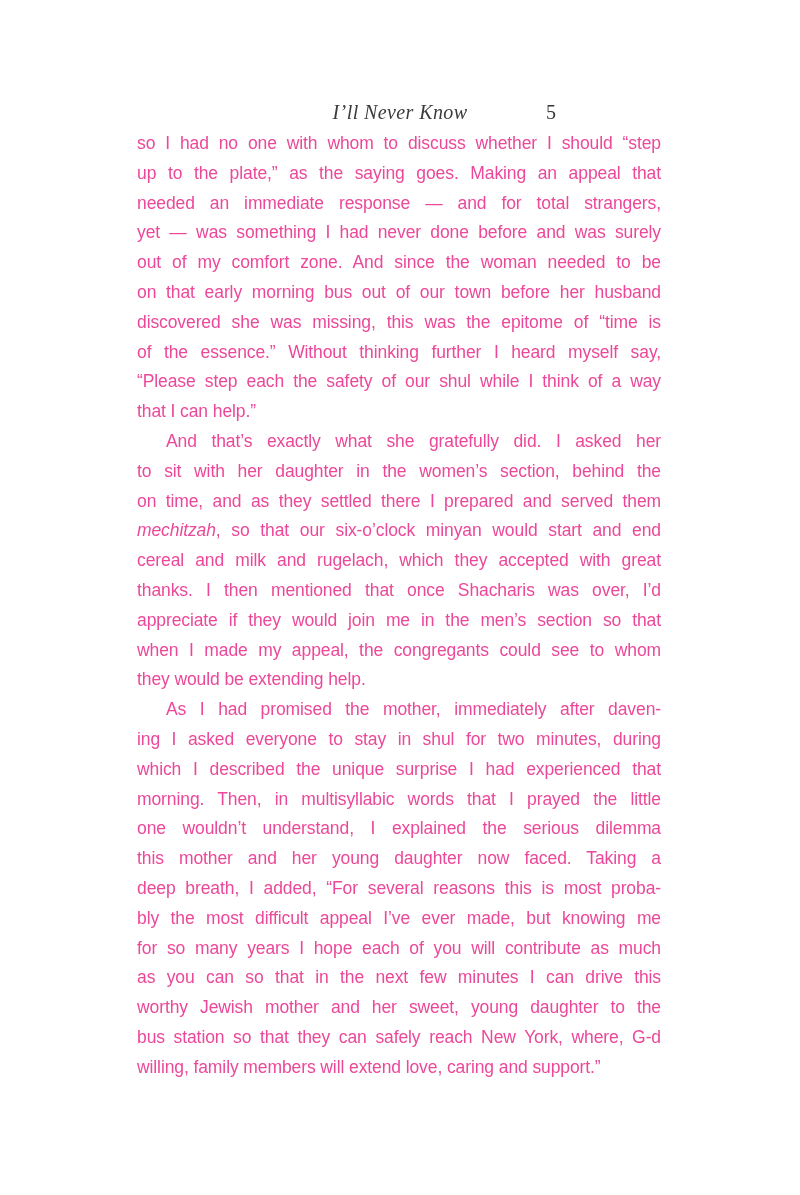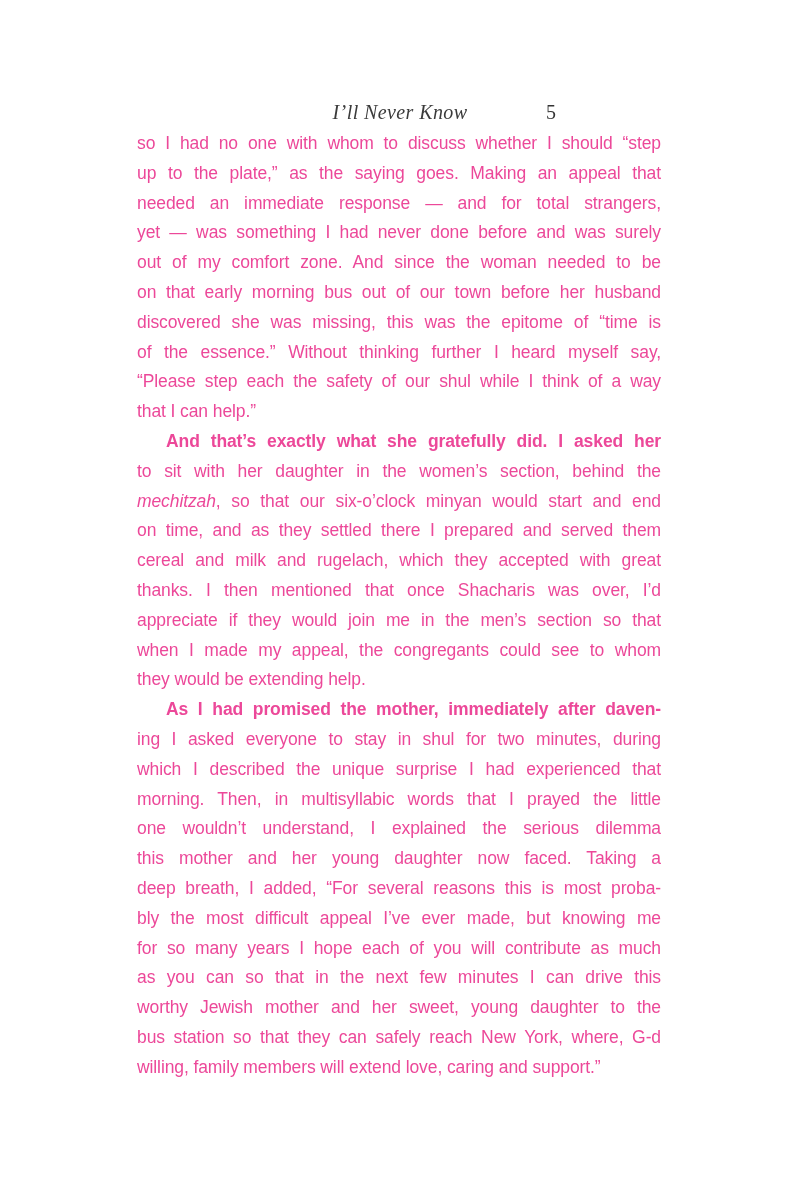--- a/index.html
+++ b/index.html
@@ -61,21 +61,20 @@
     text-align-last: justify;
     white-space: normal;
     hyphens: none;
   }
   .line.lastline {
     -moz-text-align-last: left;
     text-align-last: left;
   }
   .line.indent {
     text-indent: 29px;
-    font-weight: bold;
   }
   .line em {
     font-style: italic;
   }
 </style>
 </head>
 <body>
 
 <div class="page">
   <div class="page-header">
@@ -91,22 +90,22 @@
         <div class="line">out of my comfort zone. And since the woman needed to be</div>
         <div class="line">on that early morning bus out of our town before her husband</div>
         <div class="line">discovered she was missing, this was the epitome of “time is</div>
         <div class="line">of the essence.” Without thinking further I heard myself say,</div>
         <div class="line">“Please step each the safety of our shul while I think of a way</div>
         <div class="line lastline">that I can help.”</div>
       </div>
       <div class="paragraph">
         <div class="line indent">And that’s exactly what she gratefully did. I asked her</div>
         <div class="line">to sit with her daughter in the women’s section, behind the</div>
+        <div class="line">on time, and as they settled there I prepared and served them</div>
         <div class="line"><em>mechitzah</em>, so that our six-o’clock minyan would start and end</div>
-        <div class="line">on time, and as they settled there I prepared and served them</div>
         <div class="line">cereal and milk and rugelach, which they accepted with great</div>
         <div class="line">thanks. I then mentioned that once Shacharis was over, I’d</div>
         <div class="line">appreciate if they would join me in the men’s section so that</div>
         <div class="line">when I made my appeal, the congregants could see to whom</div>
         <div class="line lastline">they would be extending help.</div>
       </div>
       <div class="paragraph">
         <div class="line indent">As I had promised the mother, immediately after daven-</div>
         <div class="line">ing I asked everyone to stay in shul for two minutes, during</div>
         <div class="line">which I described the unique surprise I had experienced that</div>

